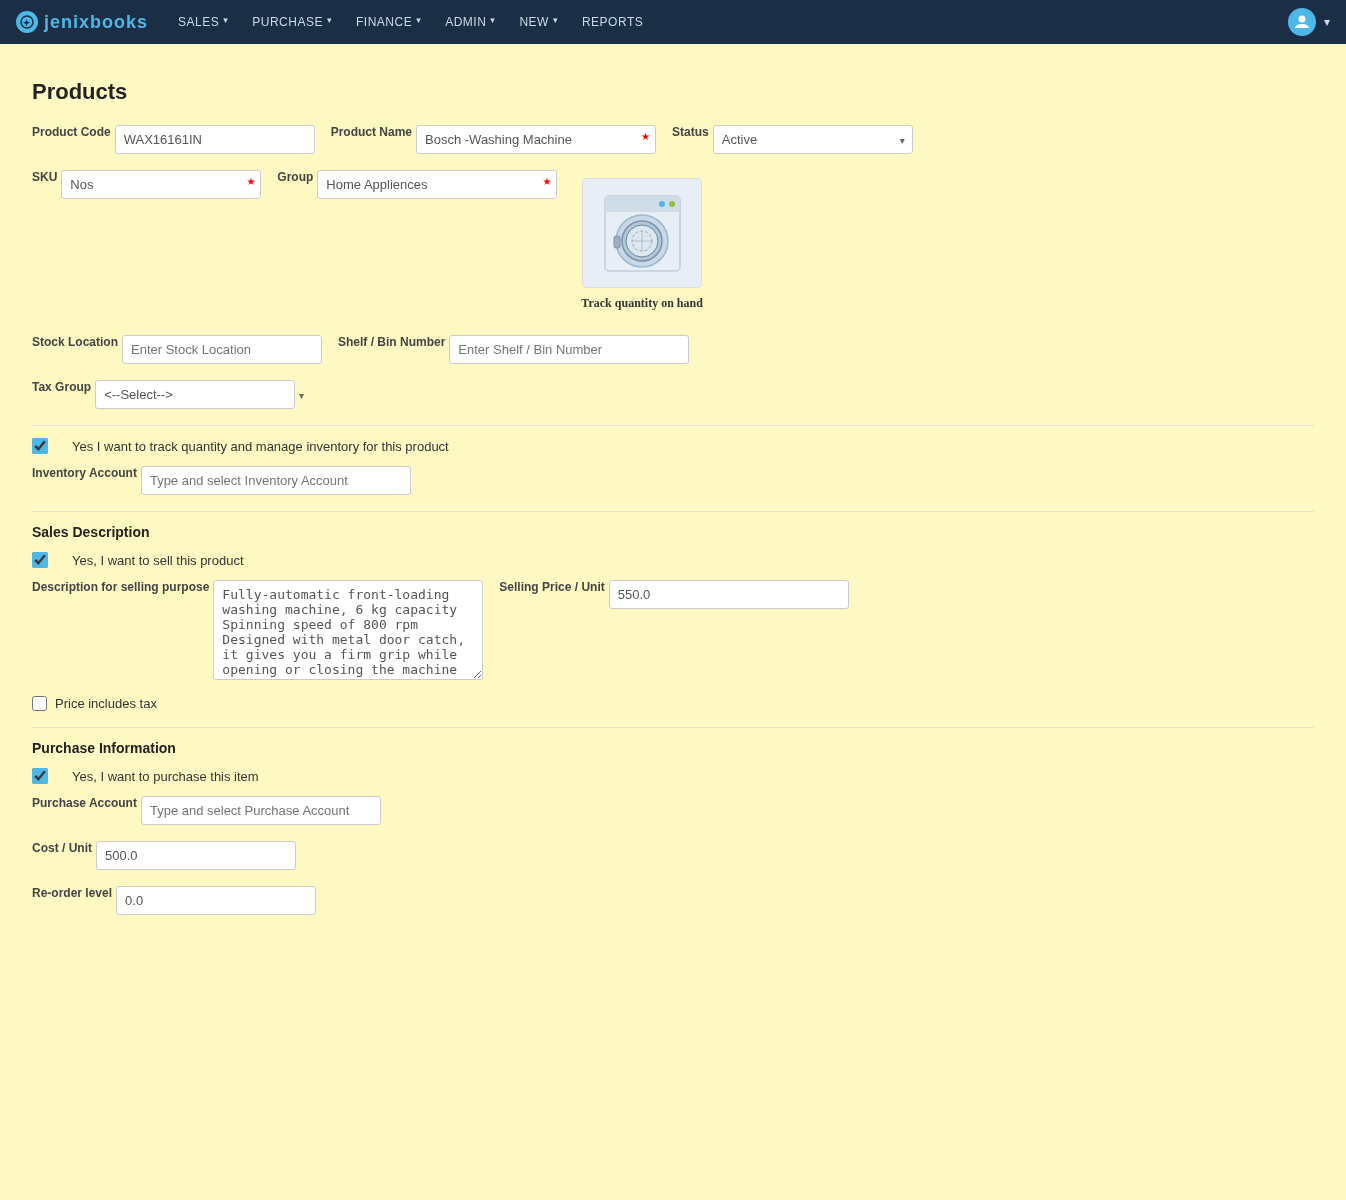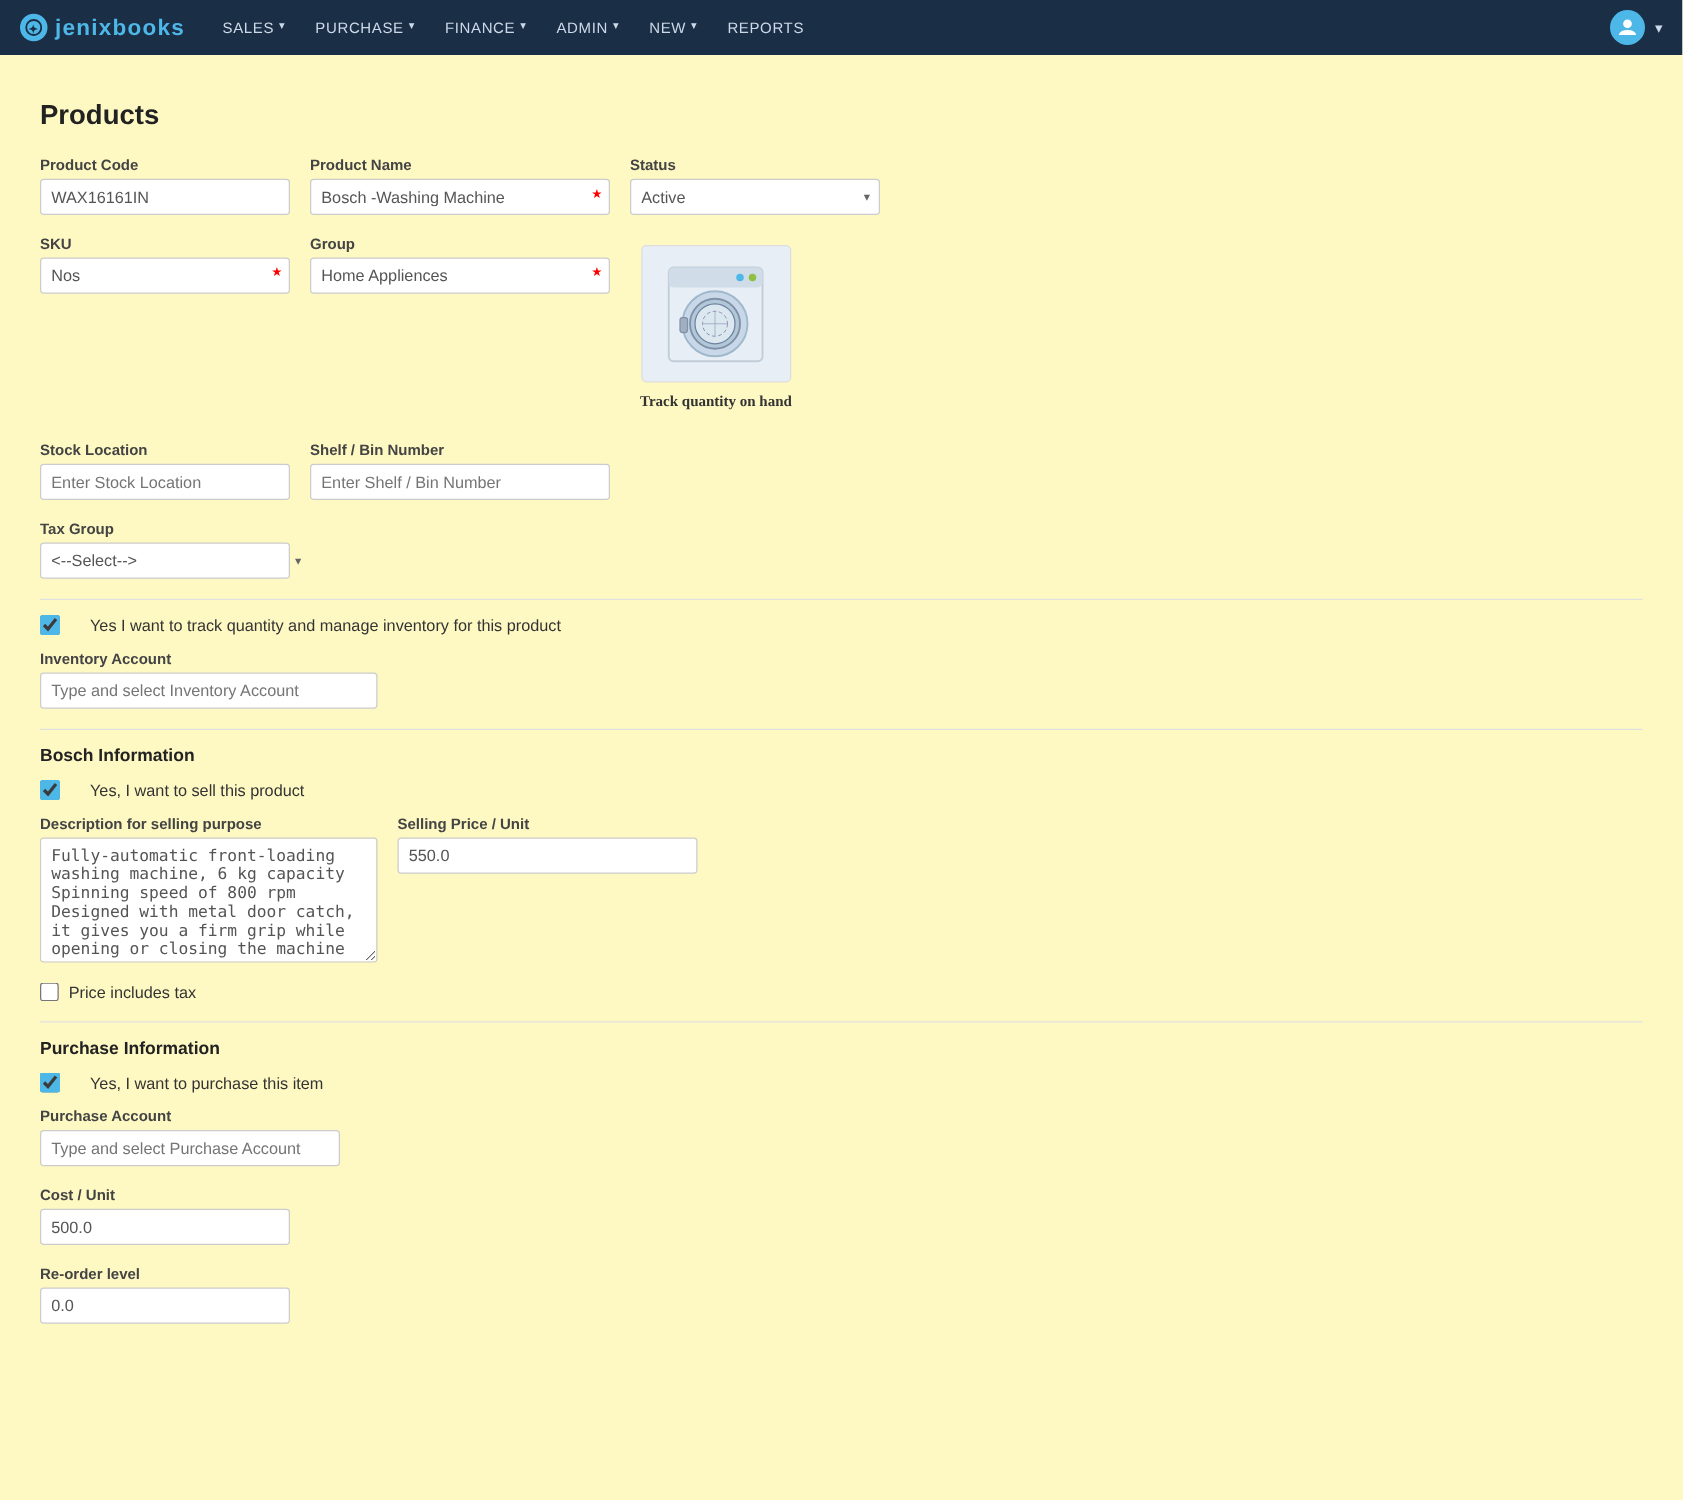--- a/index.html
+++ b/index.html
@@ -59,21 +59,21 @@
       display: flex; align-items: center; justify-content: center;
       color: #fff; font-size: 13px;
     }
 
     
     .page { background: #fef9c3; min-height: calc(100vh - 44px); padding: 35px 32px; }
     .page-title { font-size: 22px; font-weight: bold; color: #222; margin-bottom: 20px; }
 
     
     .form-row { display: flex; gap: 16px; margin-bottom: 16px; align-items: flex-start; }
-    .form-group { display: flex; flex-direction: column; gap: 4px; }
+    .form-group { display: flex; flex-direction: row; gap: 4px; }
     .form-group label { font-size: 12px; color: #444; font-weight: 600; }
     .form-group input[type="text"],
     .form-group select,
     .form-group textarea {
       border: 1px solid #ccc;
       border-radius: 3px;
       padding: 6px 8px;
       font-size: 13px;
       color: #555;
       background: #fff;
@@ -324,21 +324,21 @@
     <label for="track-qty" class="checkbox-label">Yes I want to track quantity and manage inventory for this product</label>
   </div>
 
   <div class="form-group" style="margin-bottom:16px;">
     <label>Inventory Account</label>
     <input type="text" class="field-w270" placeholder="Type and select Inventory Account" style="">
   </div>
 
   <hr class="section-separator">
 
-  <div class="section-title">Bosch Information</div>
+  <div class="section-title">Sales Description</div>
 
   <div class="checkbox-row">
     <input type="checkbox" id="sell-product" checked="" style="">
     <label for="sell-product" class="checkbox-label">Yes, I want to sell this product</label>
   </div>
 
   <div class="form-row">
     <div class="form-group">
       <label>Description for selling purpose</label>
       <textarea class="desc-textarea" style="">Fully-automatic front-loading washing machine, 6 kg capacity

